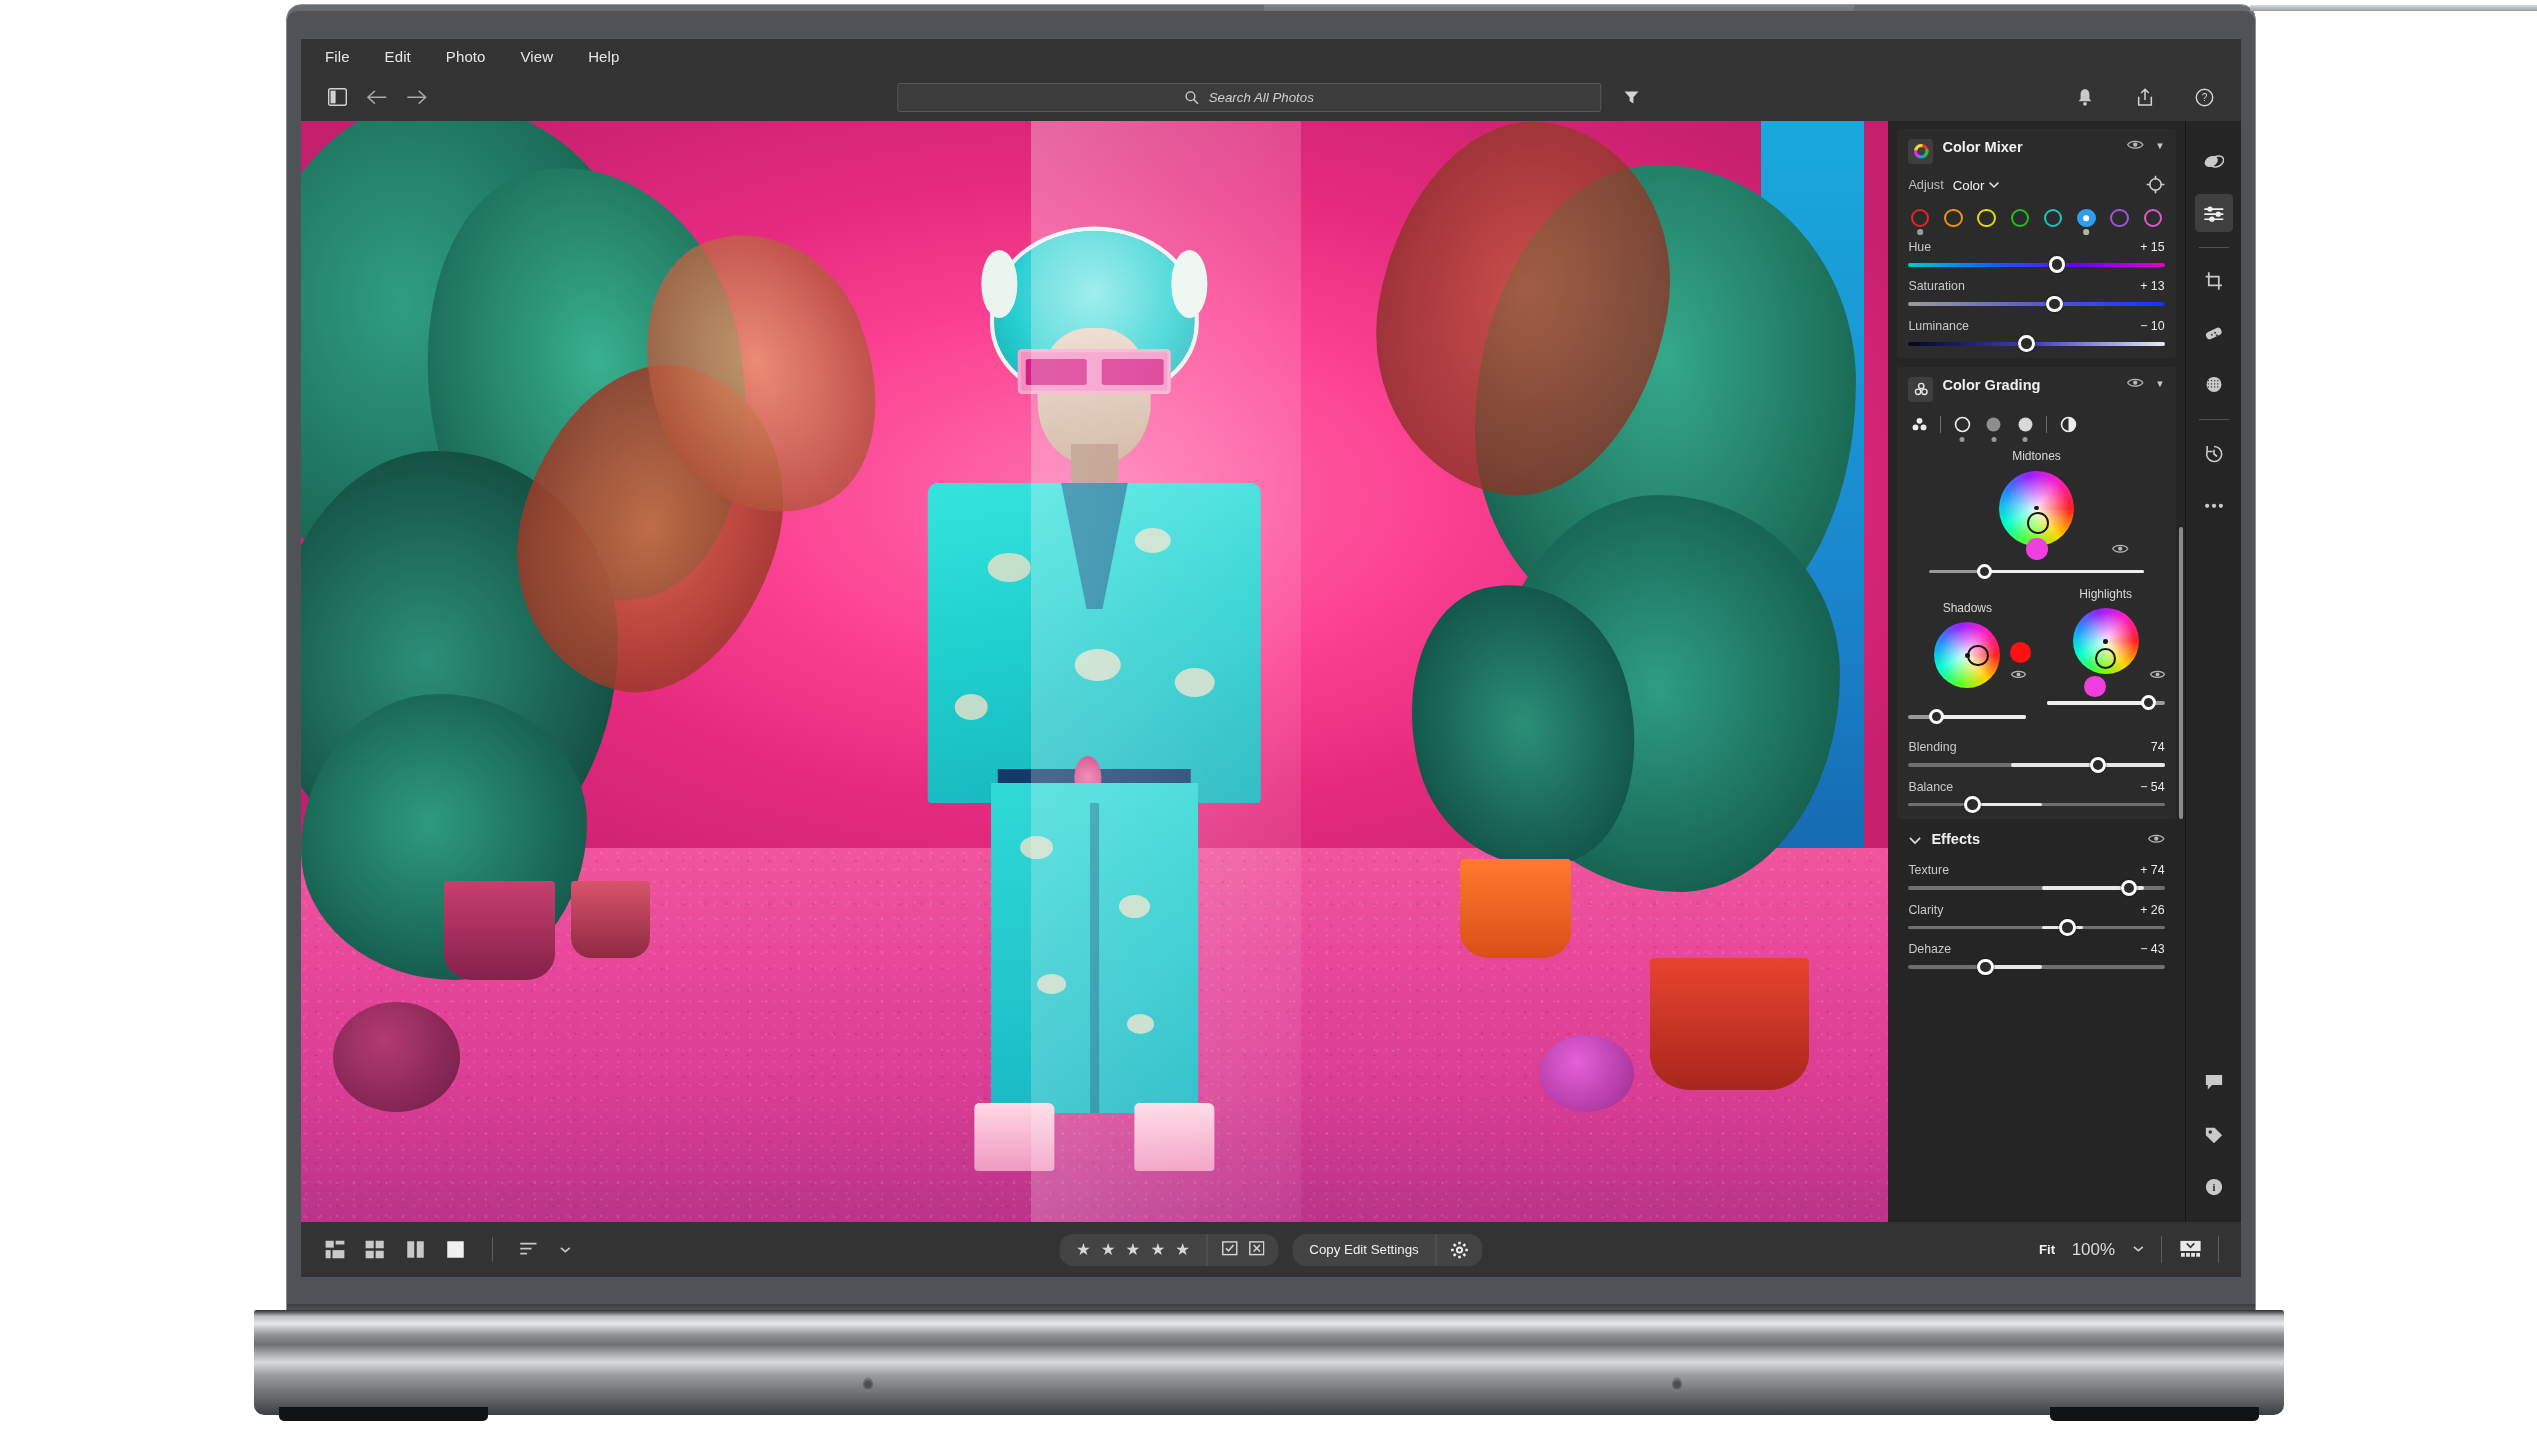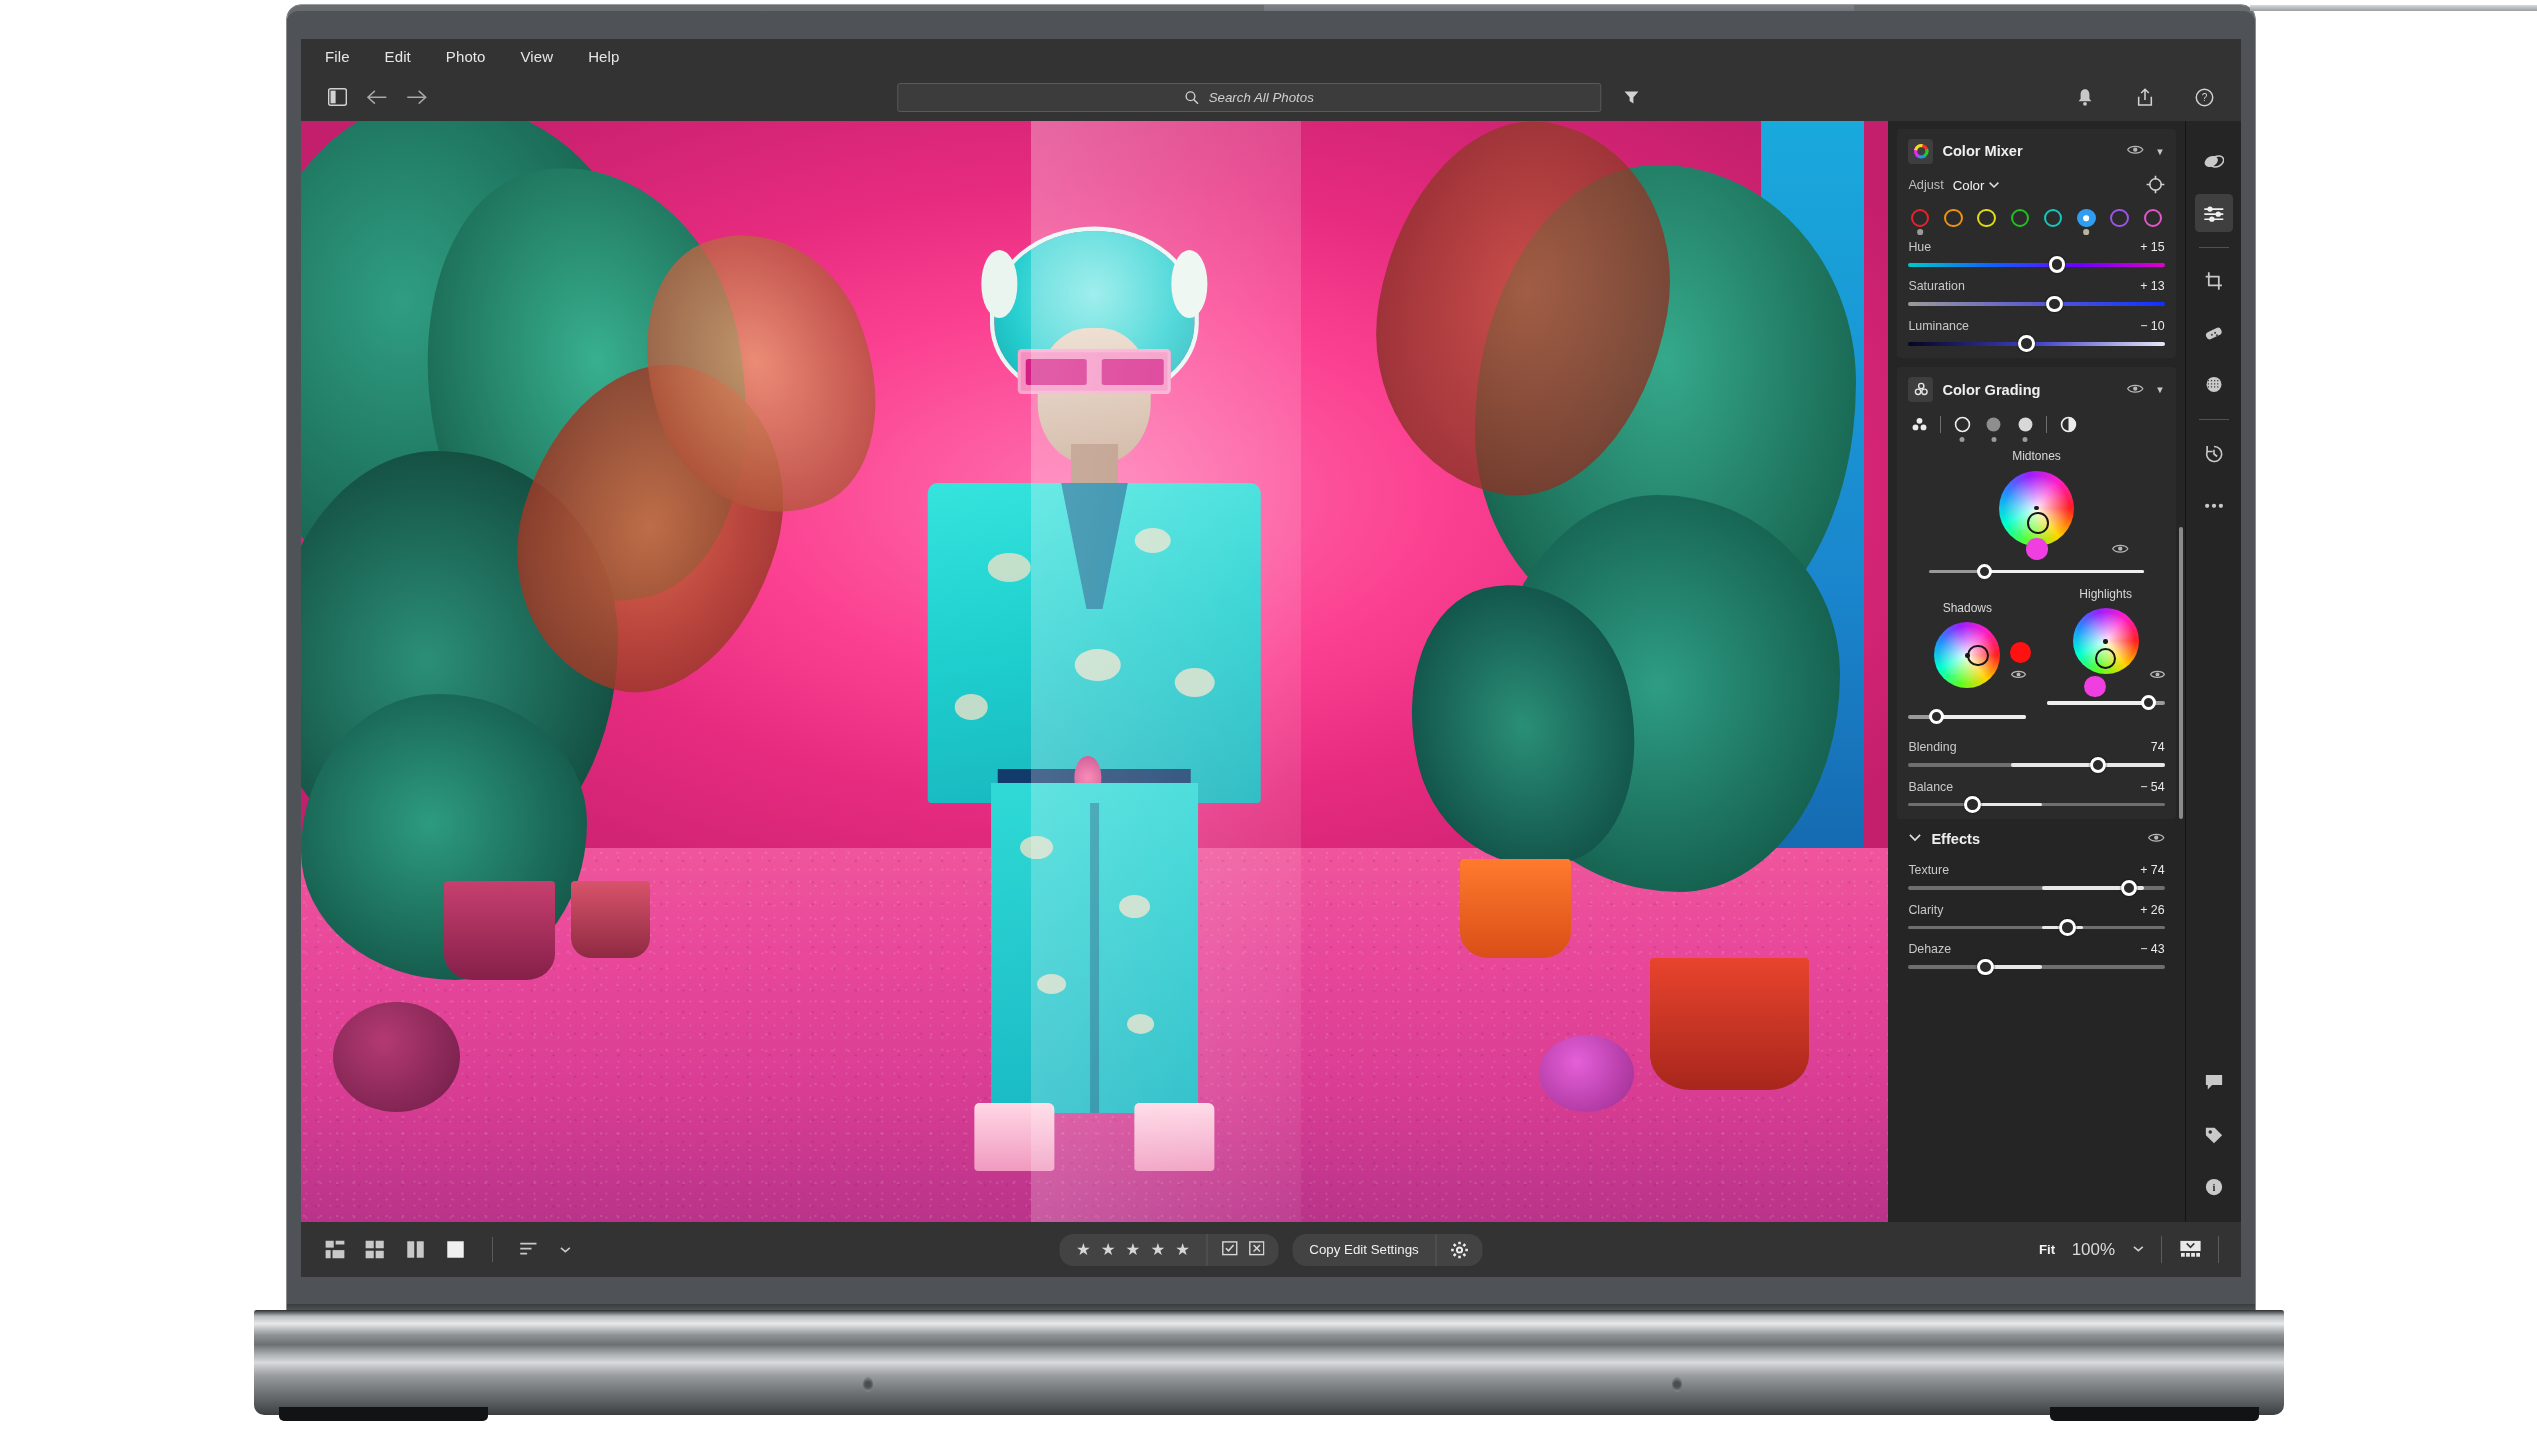--- a/index.html
+++ b/index.html
@@ -144,21 +144,21 @@
   .splotch{position:absolute;border-radius:50%;background:rgba(240,226,200,.78);}
 
   .pot{position:absolute;border-radius:3.8px 3.8px 26% 26%;}
 
   
   .rpanel { width:297px; background:#252525; flex-shrink:0; display:flex;
     flex-direction:column; padding:7.6px 0 0 0; overflow:hidden; position:relative;}
   .pcard { background:#2b2b2b; margin:0 9px 9px 9px; border-radius:3.8px;
     padding:10px 11.4px 12.7px 11.4px;}
   .pcard.flat{background:transparent;padding-top:2.5px;}
-  .phead { display:flex; align-items:center; gap:9px; }
+  .phead { display:flex; align-items:flex-start; gap:9px; }
   .phead-ico { width:25px;height:25px;border-radius:3.8px;background:#3e3e3e;
     display:flex;align-items:center;justify-content:center;}
   .phead-title { color:#efefef; font-size:14.6px; font-weight:bold; }
   .phead-right { margin-left:auto; display:flex; align-items:center; gap:11.4px; }
   .eye { color:#b6b6b6; }
   .caret { color:#c6c6c6; font-size:9.5px; }
 
   .adjust-row{display:flex;align-items:center;gap:9px;margin-top:11.4px;}
   .adjust-lbl{color:#bdbdbd;font-size:12.7px;}
   .adjust-val{color:#f2f2f2;font-size:13.3px;display:flex;align-items:center;gap:5px;}
@@ -200,21 +200,21 @@
 
   .midtones-wrap{display:flex;flex-direction:column;align-items:center;margin-top:3.8px;}
   .sh-hl-row{display:flex;justify-content:space-between;margin-top:14px;}
   .sh-col{width:46%;display:flex;flex-direction:column;align-items:center;position:relative;}
 
   .lum-track{position:relative;height:3.2px;background:#9a9a9a;border-radius:1.9px;margin-top:14px;}
   .lum-fill{position:absolute;top:0;bottom:0;background:#efefef;border-radius:1.9px;}
   .lum-knob{position:absolute;top:50%;width:15px;height:15px;margin-top:-7.6px;margin-left:-7.6px;
     border-radius:50%;border:3.2px solid #fff;background:#2b2b2b;}
 
-  .eff-head{display:flex;align-items:center;gap:9px;}
+  .eff-head{display:flex;align-items:flex-end;gap:9px;}
   .eff-title{color:#efefef;font-size:14.6px;font-weight:bold;}
 
   
   .rail { width:56px; background:#252525; border-left:1.3px solid #151515;
     display:flex; flex-direction:column; align-items:center; padding-top:14px;
     flex-shrink:0; gap:0;}
   .rail-btn{width:38px;height:38px;margin:7px 0;border-radius:4.4px;
     display:flex;align-items:center;justify-content:center;color:#cfcfcf;}
   .rail-btn.active{background:#3f3f3f;}
   .rail-sep{width:30px;height:1.3px;background:#515151;margin:7.6px 0;}

